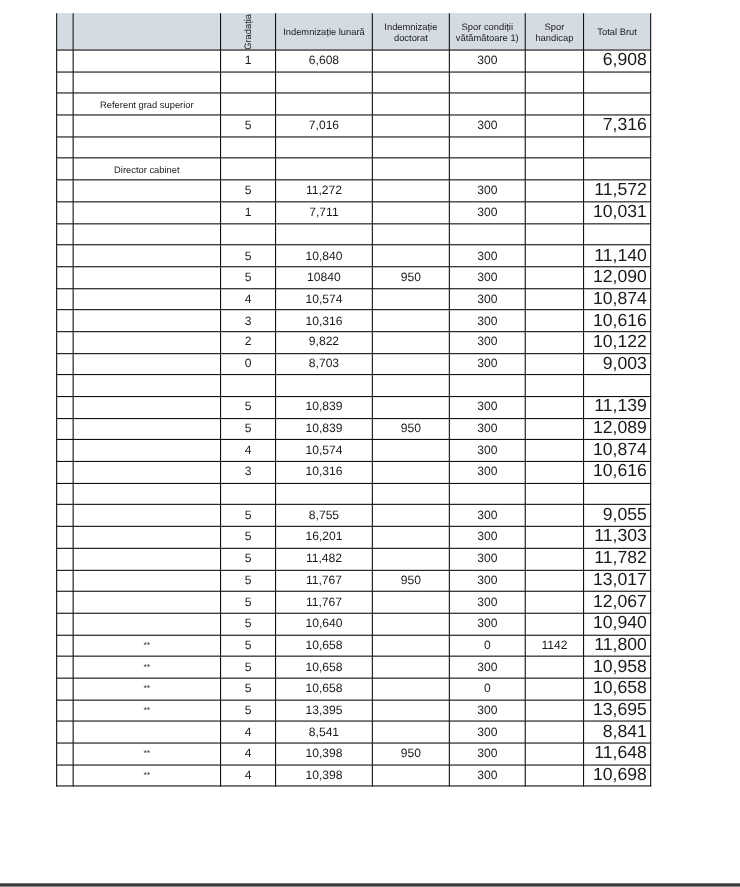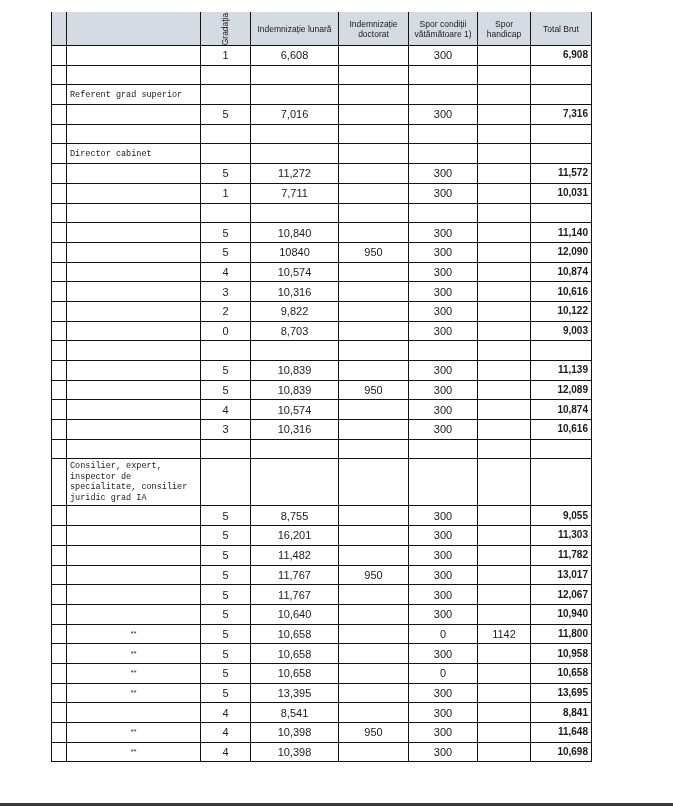--- a/index.html
+++ b/index.html
@@ -54,22 +54,22 @@
     th.rot {
       padding: 0;
     }
     th.rot span {
       display: inline-block;
       transform: rotate(-90deg);
       white-space: nowrap;
       font-size: 8.5px;
     }
     td.num { text-align: center; font-size: 11px; }
-    td.right { text-align: right; font-size: 10px; padding-right: 4px; font-weight: bold; }
-    td.label { font-size: 8.5px; text-align: left; padding-left: 4px; font-family: Liberation Mono, monospace; }
+    td.right { text-align: right; font-size: 16px; padding-right: 4px; }
+    td.label { font-size: 8.5px; text-align: center; padding-left: 4px; }
     td.label.multi { white-space: normal; line-height: 10.5px; padding-top: 2px; padding-bottom: 2px; }
     tr.tall td { height: 35px; }
     td.mark { text-align: center; font-size: 8px; color: #333; }
     .bottom-rule {
       position: absolute;
       left: 0;
       top: 803px;
       width: 673px;
       height: 3px;
       background: #3a3a3a;
@@ -305,30 +305,20 @@
       <tr>
         <td></td>
         <td class="label"></td>
         <td class="num"></td>
         <td class="num"></td>
         <td class="num"></td>
         <td class="num"></td>
         <td class="num"></td>
         <td class="right"></td>
       </tr>
-      <tr class="tall">
-        <td></td>
-        <td class="label multi">Consilier, expert, inspector de specialitate, consilier juridic grad IA</td>
-        <td class="num"></td>
-        <td class="num"></td>
-        <td class="num"></td>
-        <td class="num"></td>
-        <td class="num"></td>
-        <td class="right"></td>
-      </tr>
       <tr>
         <td></td>
         <td class="label"></td>
         <td class="num">5</td>
         <td class="num">8,755</td>
         <td class="num"></td>
         <td class="num">300</td>
         <td class="num"></td>
         <td class="right">9,055</td>
       </tr>

